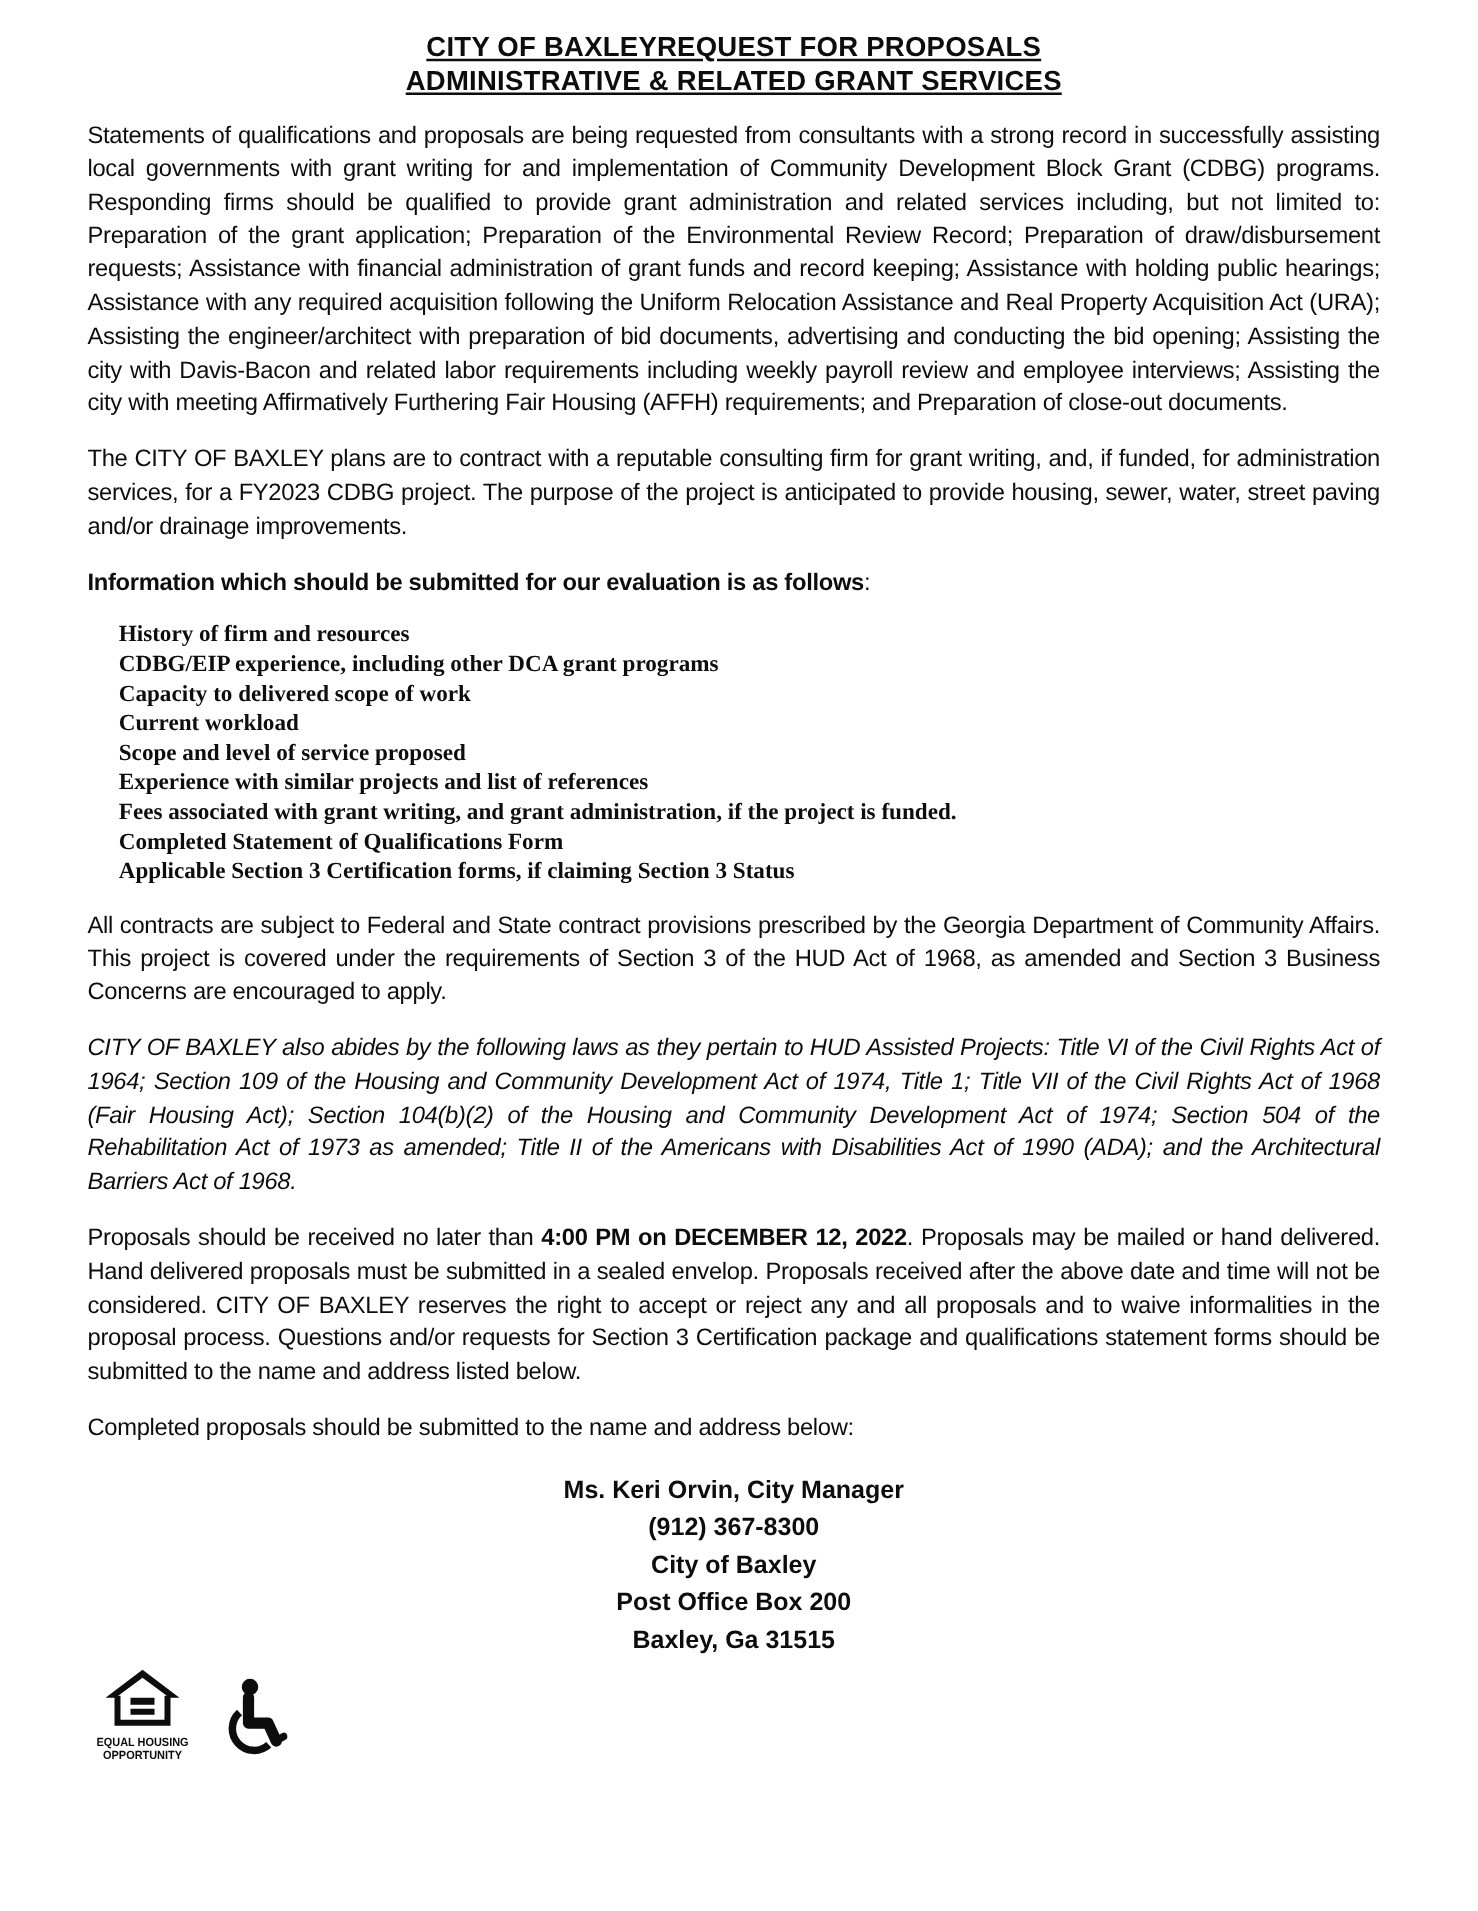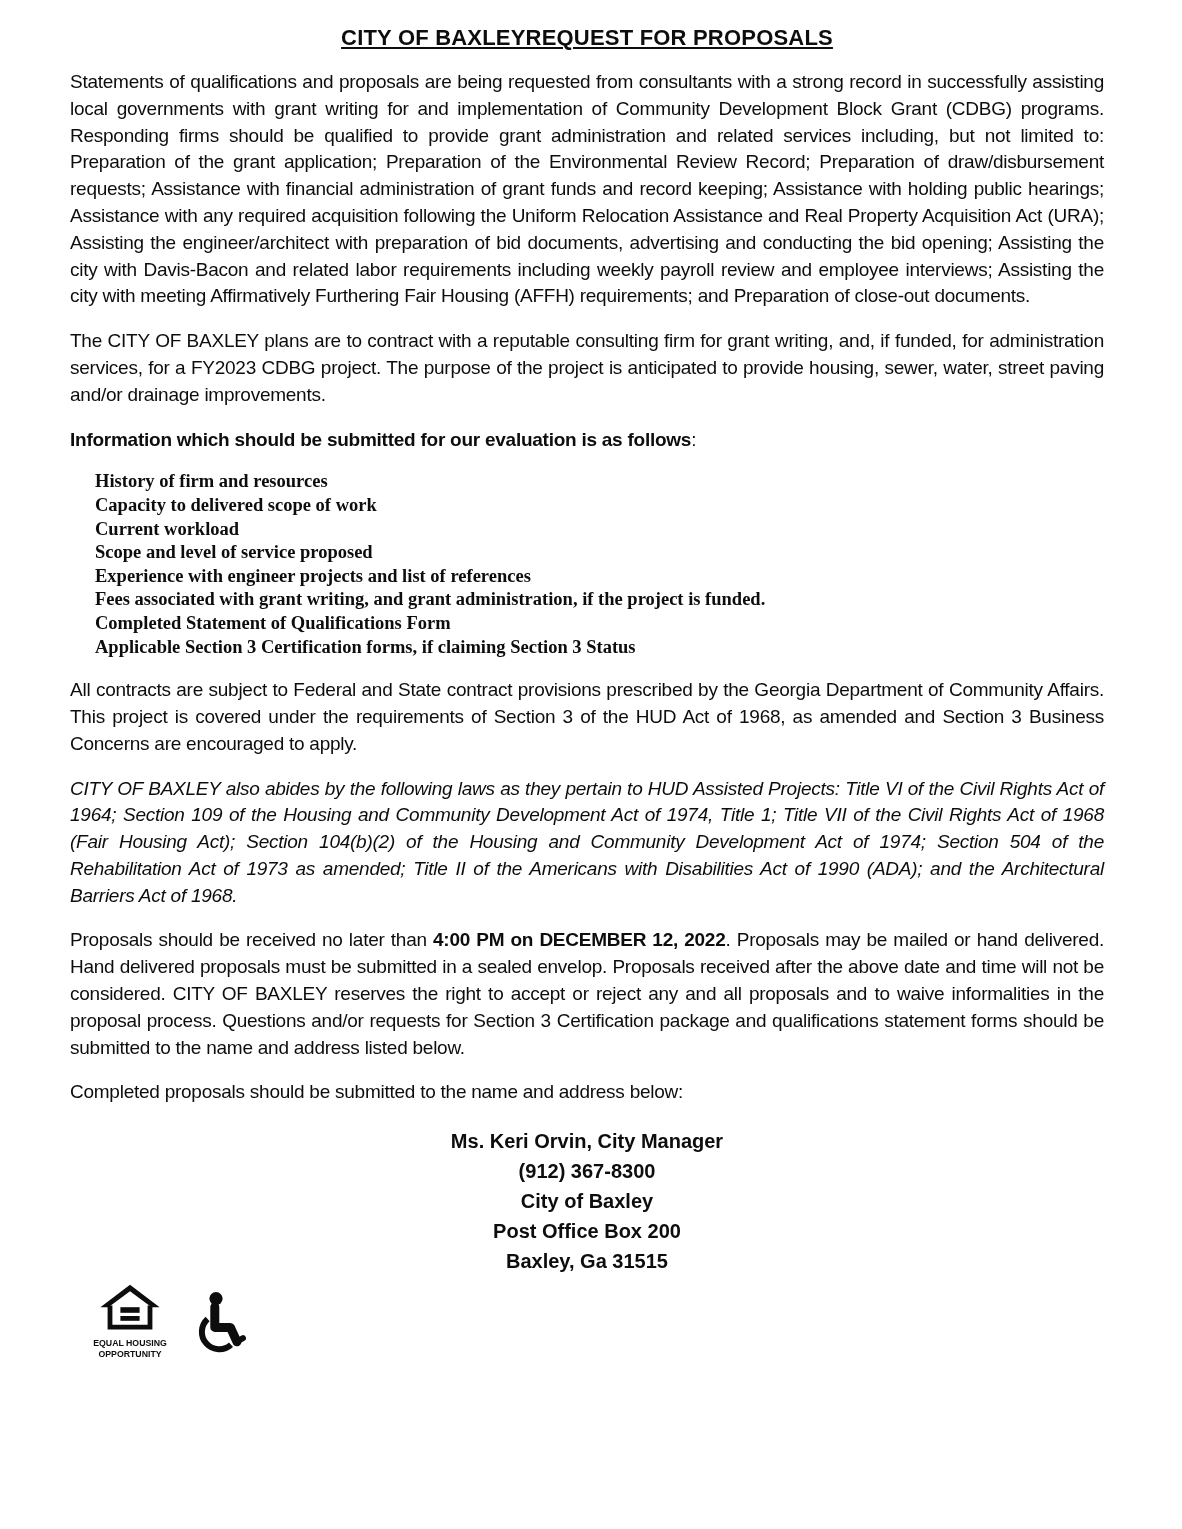--- a/index.html
+++ b/index.html
@@ -44,21 +44,21 @@
   }
   .contact {
     margin-top: 20px;
     font-weight: bold;
     font-size: 20px;
     line-height: 30px;
     text-align: center;
   }
   .logos {
     margin-top: 8px;
-    margin-left: 24px;
+    margin-left: 8px;
     display: flex;
     align-items: flex-start;
     gap: 20px;
   }
   .eho {
     display: flex;
     flex-direction: column;
     align-items: center;
     width: 72px;
   }
@@ -75,34 +75,36 @@
   }
   .wheelchair { margin-top: 2px; }
 </style>
 </head>
 <body>
 
 <div class="page">
 
   <div class="doc-title">
     <div><span class="u">CITY OF BAXLEYREQUEST FOR PROPOSALS</span></div>
+    <div><span class="u">ADMINISTRATIVE &amp; RELATED GRANT SERVICES</span></div>
   </div>
 
   <p class="body">Statements of qualifications and proposals are being requested from consultants with a strong record in successfully assisting local governments with grant writing for and implementation of Community Development Block Grant (CDBG) programs.  Responding firms should be qualified to provide grant administration and related services including, but not limited to: Preparation of the grant application; Preparation of the Environmental Review Record; Preparation of draw/disbursement requests; Assistance with financial administration of grant funds and record keeping; Assistance with holding public hearings; Assistance with any required acquisition following the Uniform Relocation Assistance and Real Property Acquisition Act (URA); Assisting the engineer/architect with preparation of bid documents, advertising and conducting the bid opening; Assisting the city with Davis-Bacon and related labor requirements including weekly payroll review and employee interviews; Assisting the city with meeting Affirmatively Furthering Fair Housing (AFFH) requirements; and Preparation of close-out documents.</p>
 
   <p class="body">The CITY OF BAXLEY plans are to contract with a reputable consulting firm for grant writing, and, if funded, for administration services, for a FY2023 CDBG project. The purpose of the project is anticipated to provide housing, sewer, water, street paving and/or drainage improvements.</p>
 
   <p class="body"><b>Information which should be submitted for our evaluation is as follows</b><span>:</span></p>
 
   <ul class="eval-list">
     <li>History of firm and resources</li>
+    <li>CDBG/EIP experience, including other DCA grant programs</li>
     <li>Capacity to delivered scope of work</li>
     <li>Current workload</li>
     <li>Scope and level of service proposed</li>
-    <li>Experience with engineer projects and list of references</li>
+    <li>Experience with similar projects and list of references</li>
     <li>Fees associated with grant writing, and grant administration, if the project is funded.</li>
     <li>Completed Statement of Qualifications Form</li>
     <li>Applicable Section 3 Certification forms, if claiming Section 3 Status</li>
   </ul>
 
   <p class="body">All contracts are subject to Federal and State contract provisions prescribed by the Georgia Department of Community Affairs. This project is covered under the requirements of Section 3 of the HUD Act of 1968, as amended and Section 3 Business Concerns are encouraged to apply.</p>
 
   <p class="body italic">CITY OF BAXLEY also abides by the following laws as they pertain to HUD Assisted Projects: Title VI of the Civil Rights Act of 1964; Section 109 of the Housing and Community Development Act of 1974, Title 1; Title VII of the Civil Rights Act of 1968 (Fair Housing Act); Section 104(b)(2) of the Housing and Community Development Act of 1974; Section 504 of the Rehabilitation Act of 1973 as amended; Title II of the Americans with Disabilities Act of 1990 (ADA); and  the Architectural Barriers Act of 1968.</p>
 
   <p class="body"><span>Proposals should be received no later than </span><b>4:00 PM on DECEMBER 12, 2022</b><span>. Proposals may be mailed or hand delivered. Hand delivered proposals must be submitted in a sealed envelop. Proposals received after the above date and time will not be considered.  CITY OF BAXLEY reserves the right to accept or reject any and all proposals and to waive informalities in the proposal process.  Questions and/or requests for Section 3 Certification package and qualifications statement forms should be submitted to the name and address listed below.</span></p>

